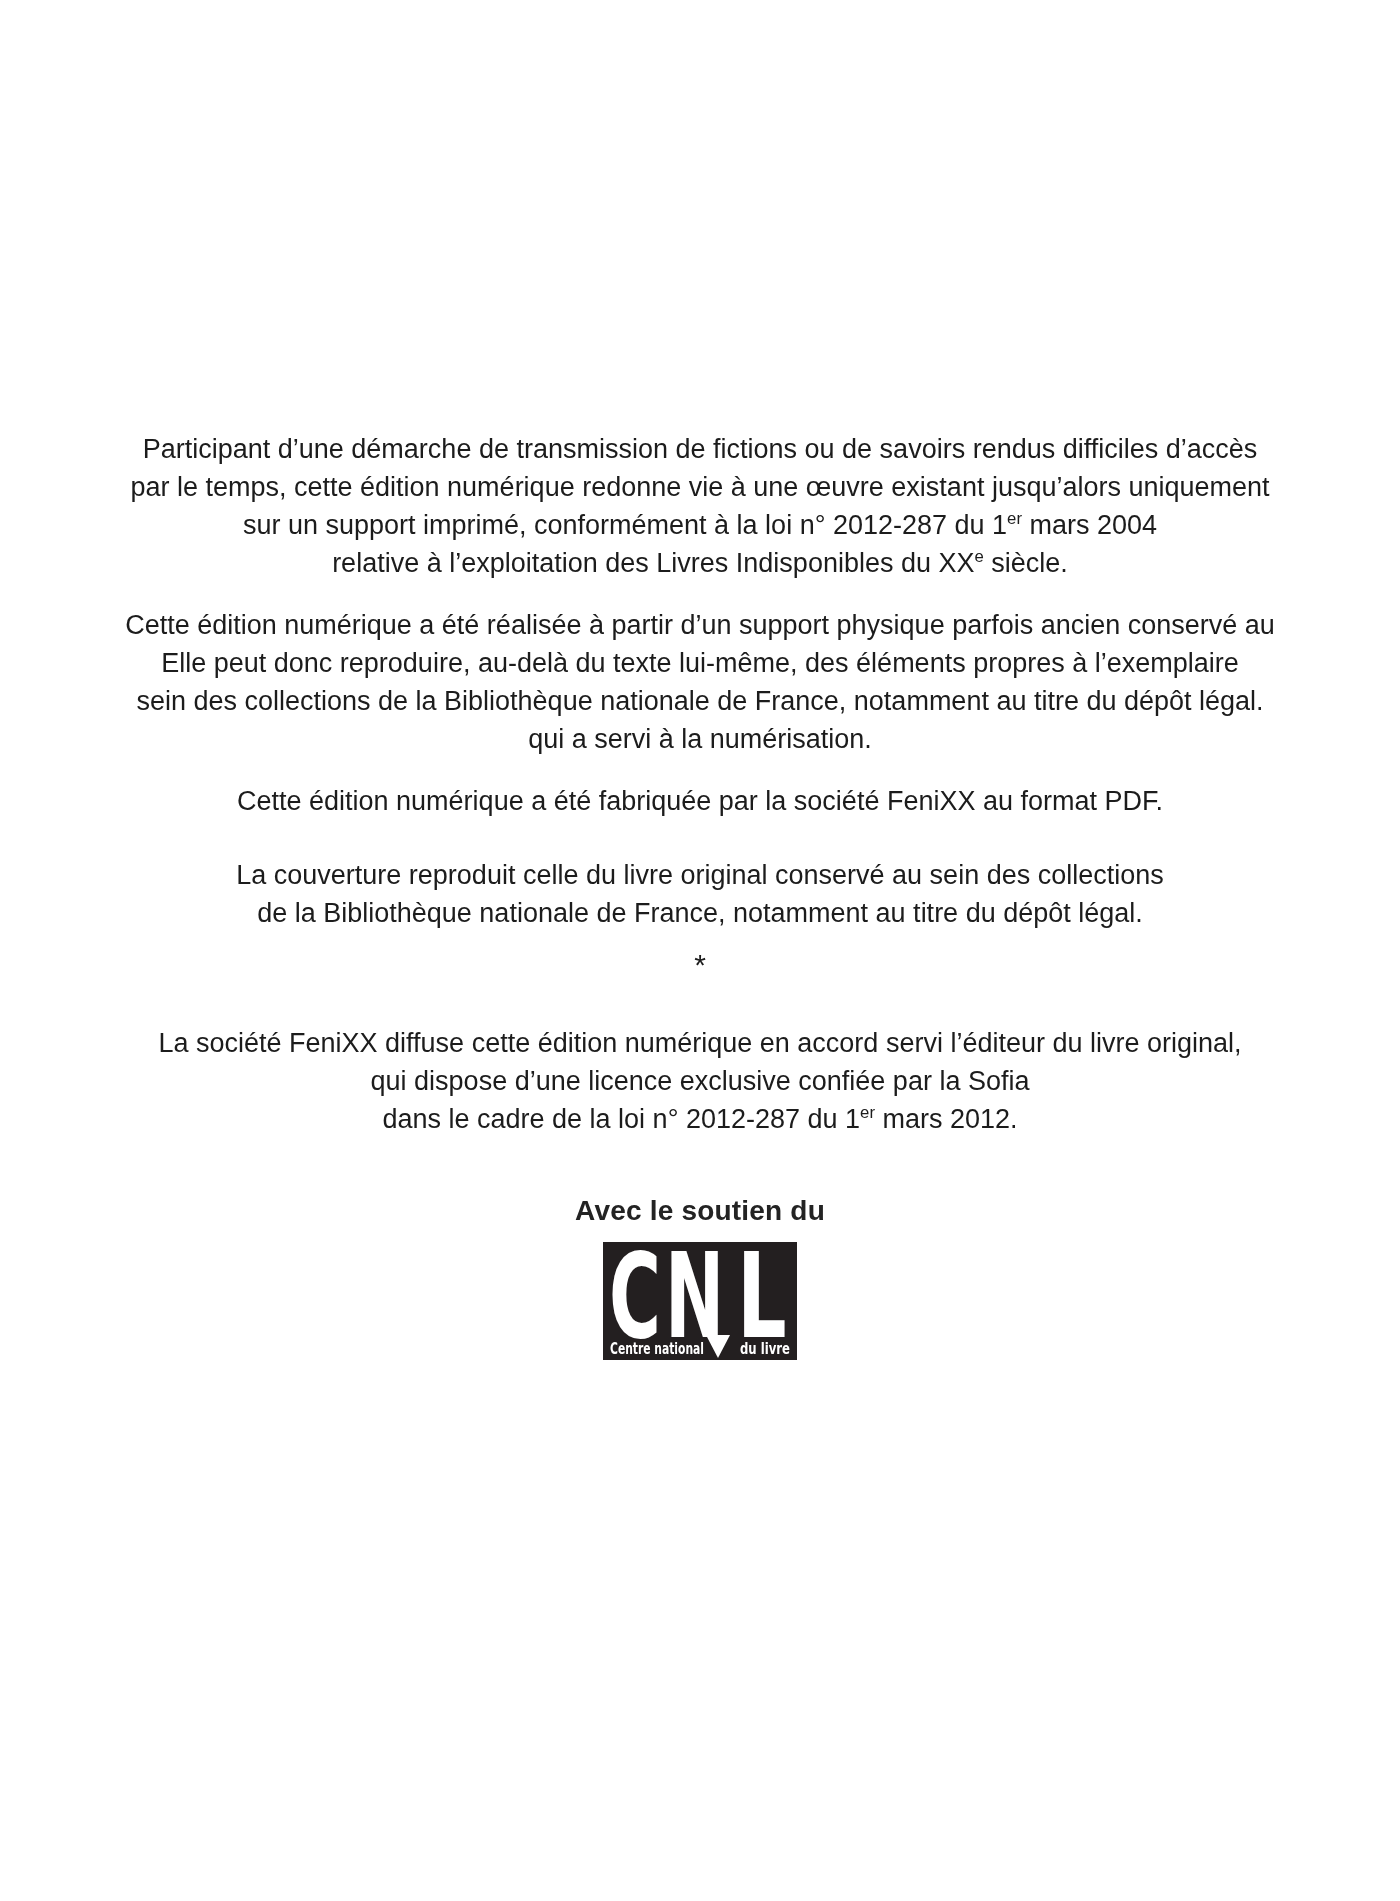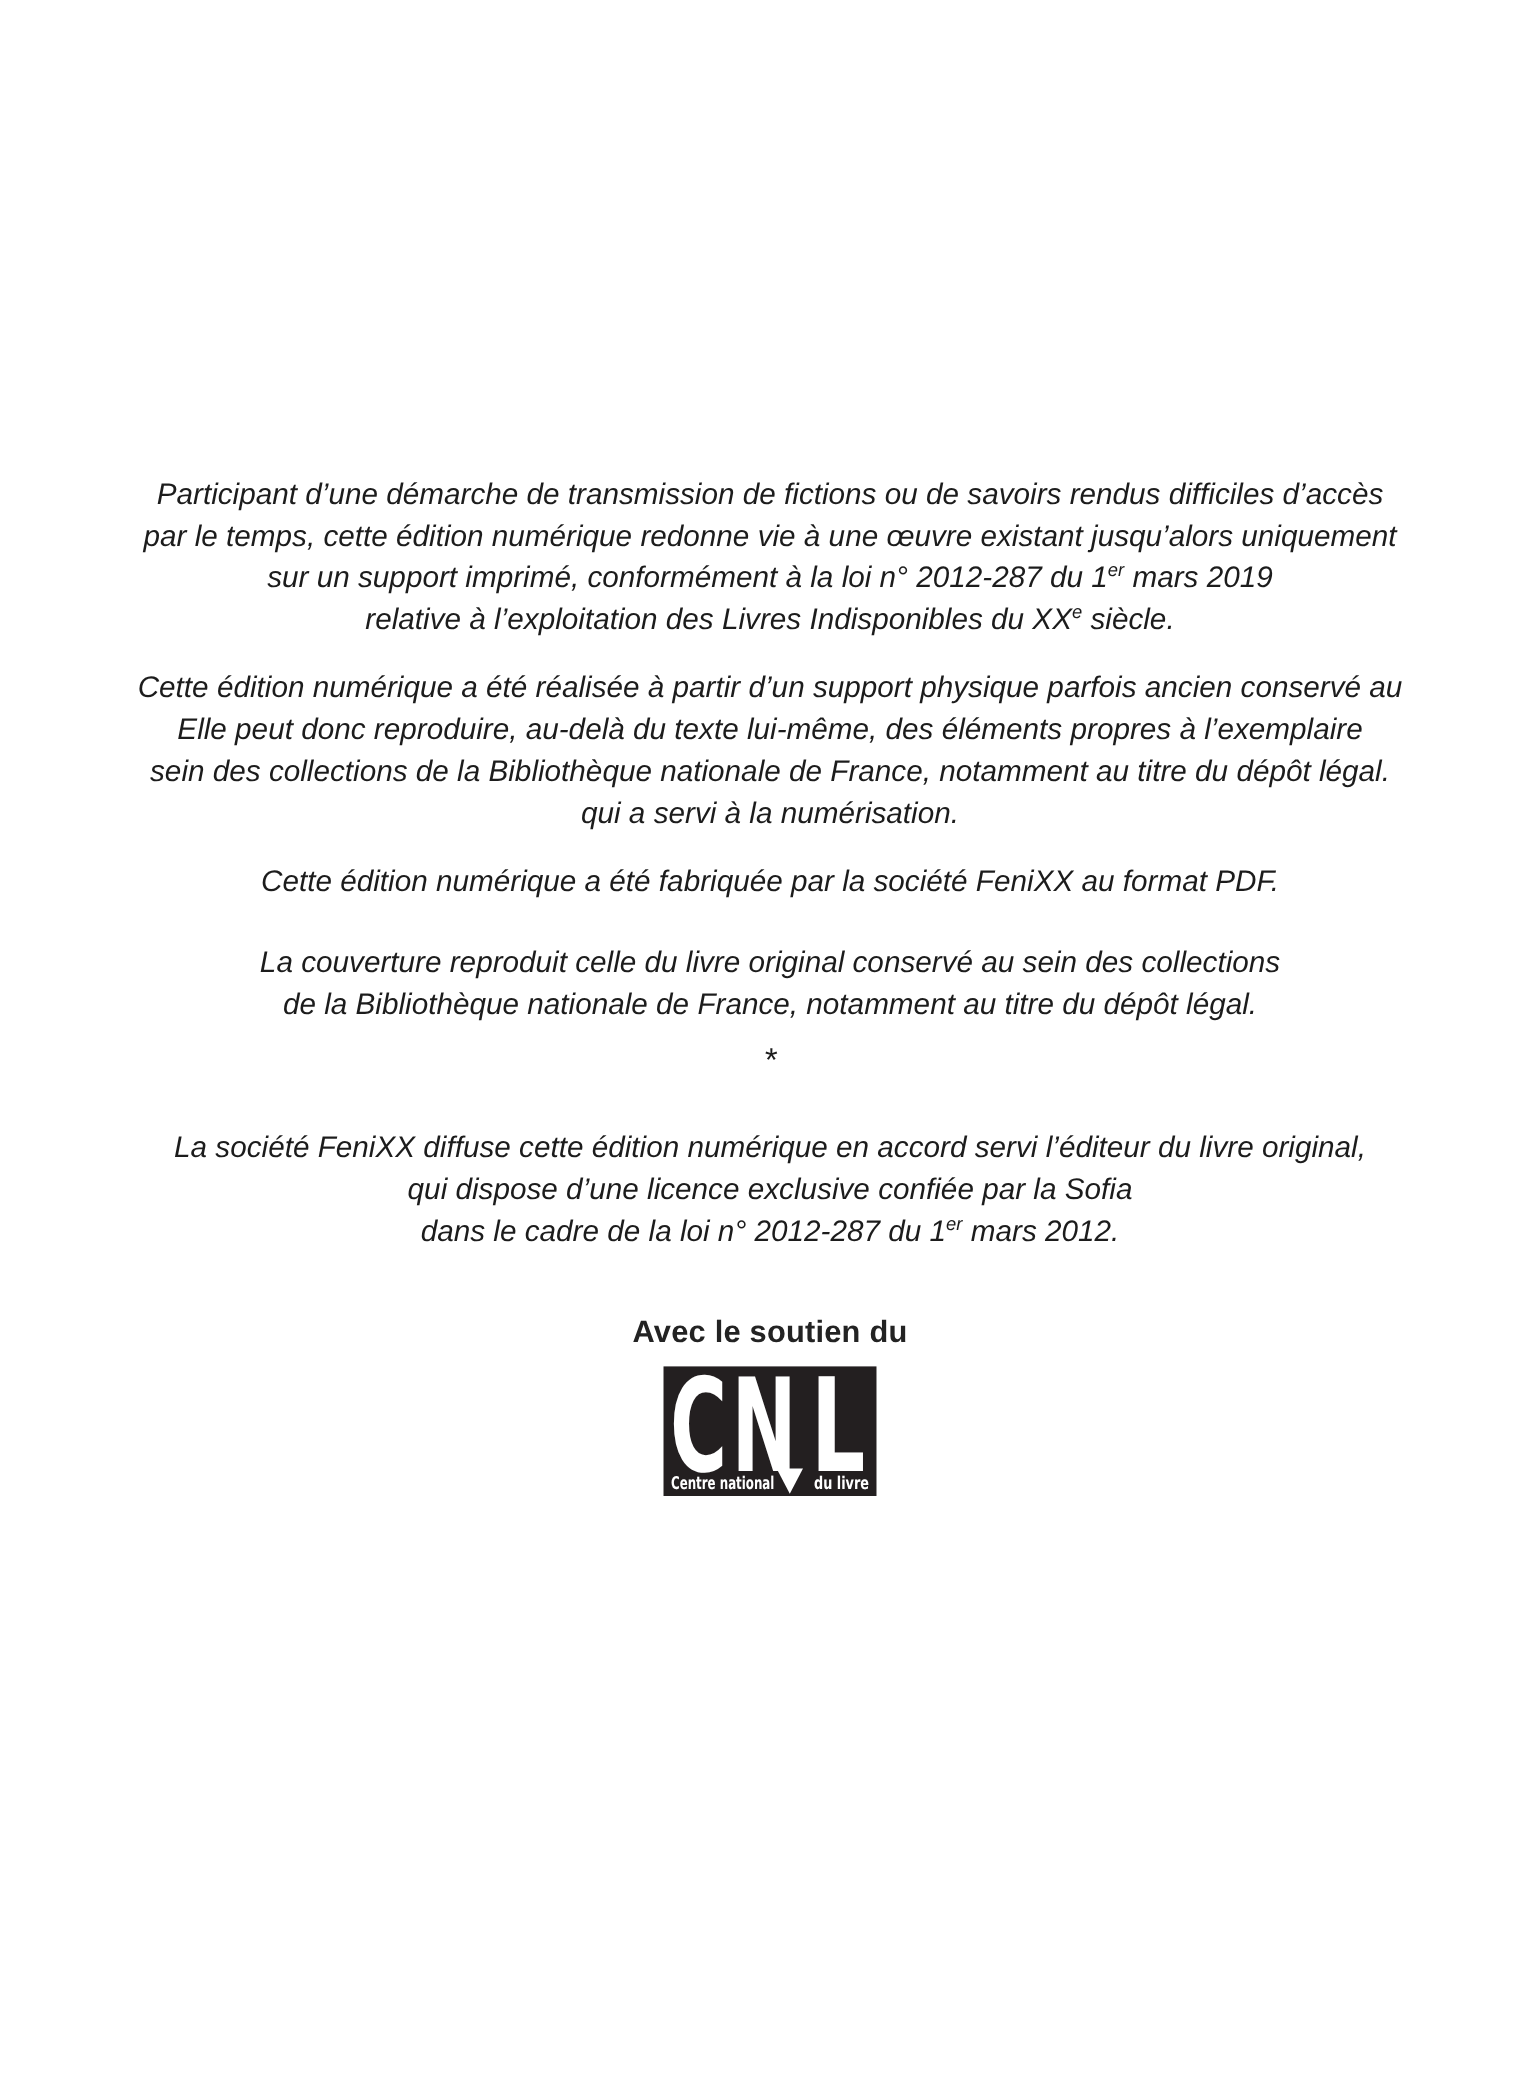--- a/index.html
+++ b/index.html
@@ -21,21 +21,20 @@
     text-align: center;
   }
   .paragraph {
     font-size: 27px;
     line-height: 38px;
     margin: 0 auto 24px auto;
     width: 1220px;
   }
   .paragraph .line {
     white-space: nowrap;
-    font-style: italic;
   }
   .paragraph sup {
     font-size: 0.62em;
     line-height: 0;
     vertical-align: super;
   }
   
   .paragraph:nth-child(3) { margin-bottom: 36px; }
   .paragraph:nth-child(4) { margin-bottom: 14px; }
   .paragraph:nth-child(5) { margin-bottom: 40px; font-size: 30px; } 
@@ -58,21 +57,21 @@
 </style>
 </head>
 <body>
 
 <div class="content">
 
   <div>
       <div class="paragraph">
         <div class="line"><span>Participant d’une démarche de transmission de fictions ou de savoirs rendus difficiles d’accès</span></div>
         <div class="line"><span>par le temps, cette édition numérique redonne vie à une œuvre existant jusqu’alors uniquement</span></div>
-        <div class="line"><span>sur un support imprimé, conformément à la loi n° 2012-287 du 1</span><sup>er</sup><span> mars 2019</span></div>
+        <div class="line"><span>sur un support imprimé, conformément à la loi n° 2012-287 du 1</span><sup>er</sup><span> mars 2004</span></div>
         <div class="line"><span>relative à l’exploitation des Livres Indisponibles du XX</span><sup>e</sup><span> siècle.</span></div>
       </div>
       <div class="paragraph">
         <div class="line"><span>Cette édition numérique a été réalisée à partir d’un support physique parfois ancien conservé au</span></div>
         <div class="line"><span>Elle peut donc reproduire, au-delà du texte lui-même, des éléments propres à l’exemplaire</span></div>
         <div class="line"><span>sein des collections de la Bibliothèque nationale de France, notamment au titre du dépôt légal.</span></div>
         <div class="line"><span>qui a servi à la numérisation.</span></div>
       </div>
       <div class="paragraph">
         <div class="line"><span>Cette édition numérique a été fabriquée par la société FeniXX au format PDF.</span></div>

